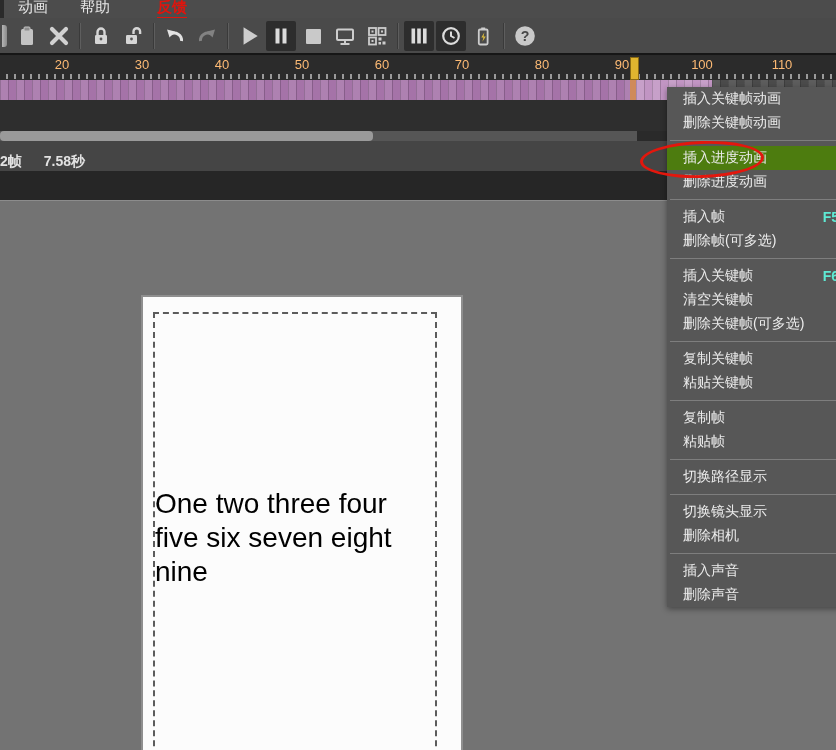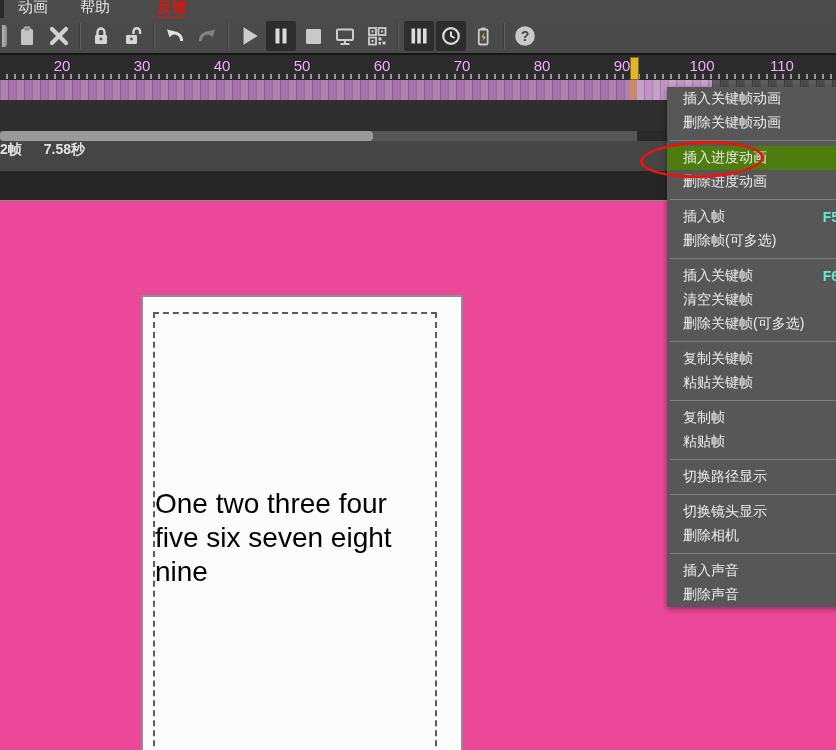--- a/index.html
+++ b/index.html
@@ -16,21 +16,21 @@
   .toolbar{position:absolute;left:0;top:18px;width:836px;height:37px;background:#4a4a4a;
            border-bottom:2px solid #161616;display:flex;align-items:center;padding-left:2px;box-sizing:border-box;}
   .tsep{width:1px;height:26px;background:#3a3a3a;border-right:1px solid #5e5e5e;margin:0 4px;}
   .ibox{width:30px;height:30px;display:flex;align-items:center;justify-content:center;margin:0 1px;flex:0 0 auto;}
   .ibox.pressed{background:#2d2d2d;border-radius:2px;}
   .icon-sliver{width:5px;height:22px;background:linear-gradient(90deg,#b5b5b5,#8a8a8a);
                border-radius:0 3px 3px 0;margin-right:4px;flex:0 0 auto;}
 
   
   .ruler{position:absolute;left:0;top:56px;width:836px;height:24px;background:#2b2b2b;}
-  .rlabel{position:absolute;top:1px;width:40px;text-align:center;font-size:15px;color:#f0abfc;}
+  .rlabel{position:absolute;top:1px;width:40px;text-align:center;font-size:13px;color:#fdba74;}
   .ticks{position:absolute;left:0;bottom:1px;width:836px;height:5px;
          background:repeating-linear-gradient(90deg,transparent 0 6px,#9a9a9a 6px 8px);}
   .playhead{position:absolute;left:630px;top:1px;width:9px;height:23px;background:#e0b52f;
             border:1px solid #8a6a14;box-sizing:border-box;}
 
   
   .track{position:absolute;left:0;top:80px;width:836px;height:20px;background:#2e2e2e;}
   .frame-lines{position:absolute;top:0;height:20px;
       background-image:repeating-linear-gradient(90deg,rgba(255,255,255,.10) 0 8px,rgba(255,255,255,0) 8px 16px),
                        repeating-linear-gradient(90deg,rgba(0,0,0,.18) 0 1px,transparent 1px 8px);}
@@ -38,28 +38,28 @@
   .seg-orange{position:absolute;left:630px;top:0;width:6px;height:20px;background:#cf8a5a;}
   .seg-light{left:636px;width:76px;background-color:#c195c3;}
   .seg-grey{left:712px;width:124px;background-color:#4b4b4b;}
 
   .tl-lower{position:absolute;left:0;top:100px;width:836px;height:31px;background:#2e2e2e;}
   .scrollbar{position:absolute;left:0;top:131px;width:637px;height:10px;background:#565656;}
   .scroll-thumb{position:absolute;left:0;top:0;width:373px;height:10px;background:#9a9a9a;border-radius:4px;}
 
   
   .statusbar{position:absolute;left:0;top:141px;width:836px;height:30px;background:#454545;
-             display:flex;align-items:flex-start;color:#e2e2e2;font-size:14px;font-weight:600;}
+             display:flex;align-items:flex-end;color:#e2e2e2;font-size:14px;font-weight:600;}
   .statusbar .frames{margin-left:0px;}
   .statusbar .dur{margin-left:22px;}
   .panel-gap{position:absolute;left:0;top:171px;width:836px;height:29px;background:#262626;}
   .divider{position:absolute;left:0;top:200px;width:836px;height:1px;background:#8c8c8c;}
 
   
-  .canvas{position:absolute;left:0;top:201px;width:836px;height:549px;background:#ec4899;}
+  .canvas{position:absolute;left:0;top:201px;width:836px;height:549px;background:#737373;}
   .page{position:absolute;left:141px;top:94px;width:318px;height:460px;background:#fcfcfc;
         border:2px solid #8f8f8f;}
   .dashed-frame{position:absolute;left:10px;top:15px;width:280px;height:460px;
                 border:2px dashed #5c5c5c;}
   .page-text{position:absolute;left:12px;top:190px;width:292px;font-size:28px;line-height:34px;
              color:#000;font-family:"Liberation Sans",sans-serif;}
 
   
   .ctx{position:absolute;left:637px;top:87px;width:180px;background:#575757;
        box-shadow:0 2px 6px rgba(0,0,0,.4);padding:0;z-index:5;margin-left:30px;}

